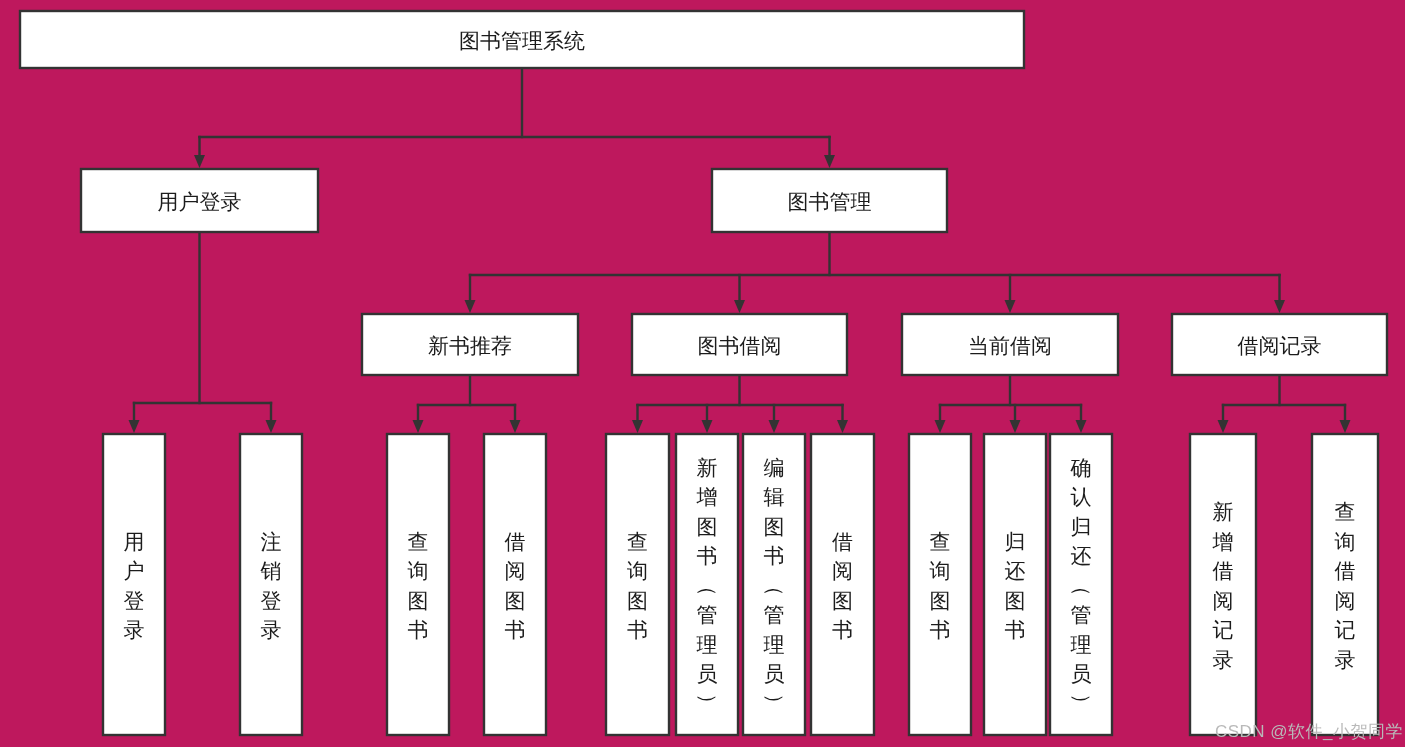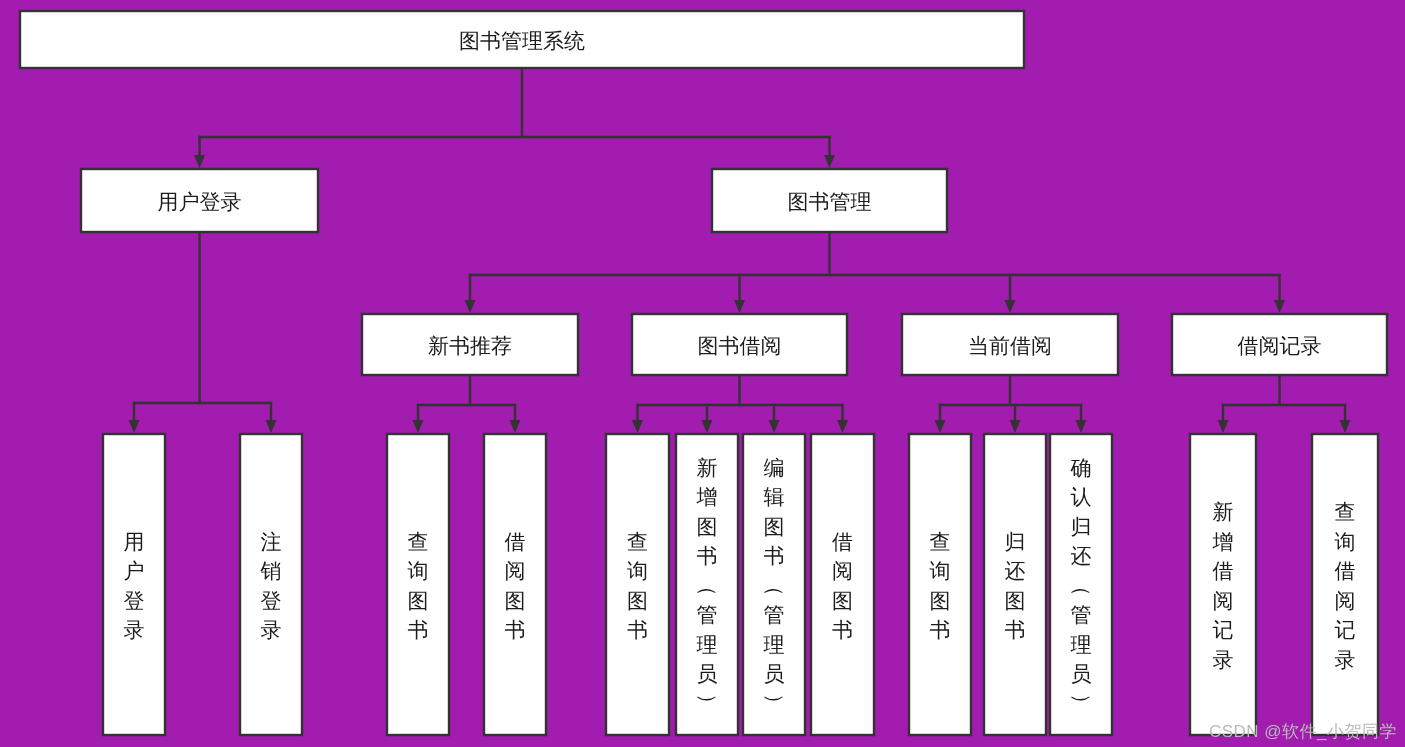--- a/index.html
+++ b/index.html
@@ -4,21 +4,21 @@
 <style>
   html, body {
     margin: 0;
     padding: 0;
     background: #ffffff;
   }
   #page {
     position: relative;
     width: 1405px;
     height: 747px;
-    background: #a21caf;
+    background: #be185d;
     font-family: "Liberation Sans", "DejaVu Sans", sans-serif;
     overflow: hidden;
   }
   #flow {
     position: absolute;
     left: 0;
     top: 0;
     width: 1405px;
     height: 747px;
   }
@@ -47,21 +47,21 @@
   }
   .node-label-v {
     font-family: "Liberation Sans", "DejaVu Sans", sans-serif;
     font-size: 21px;
     fill: #1c1c1c;
     text-anchor: middle;
     white-space: pre;
   }
   .watermark {
     position: absolute;
-    right: 8px;
+    right: 2px;
     bottom: 4px;
     font-family: "Liberation Sans", "DejaVu Sans", sans-serif;
     font-size: 17px;
     color: #b9b9b9;
     letter-spacing: 0.5px;
     user-select: none;
     white-space: nowrap;
   }
 </style>
 </head>

